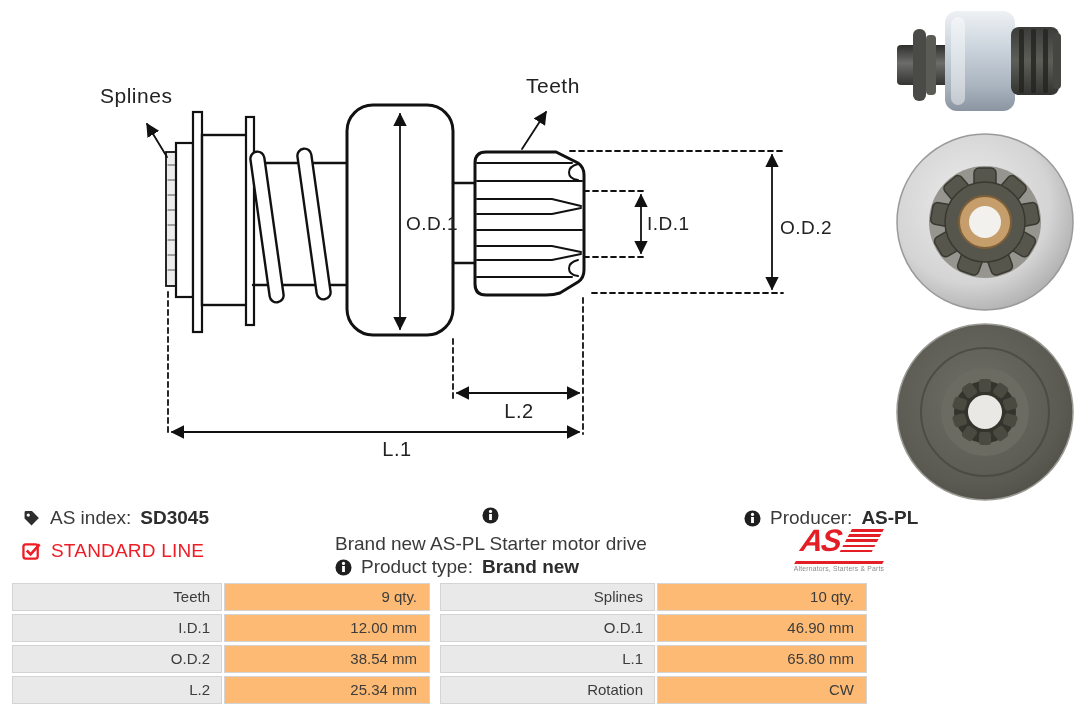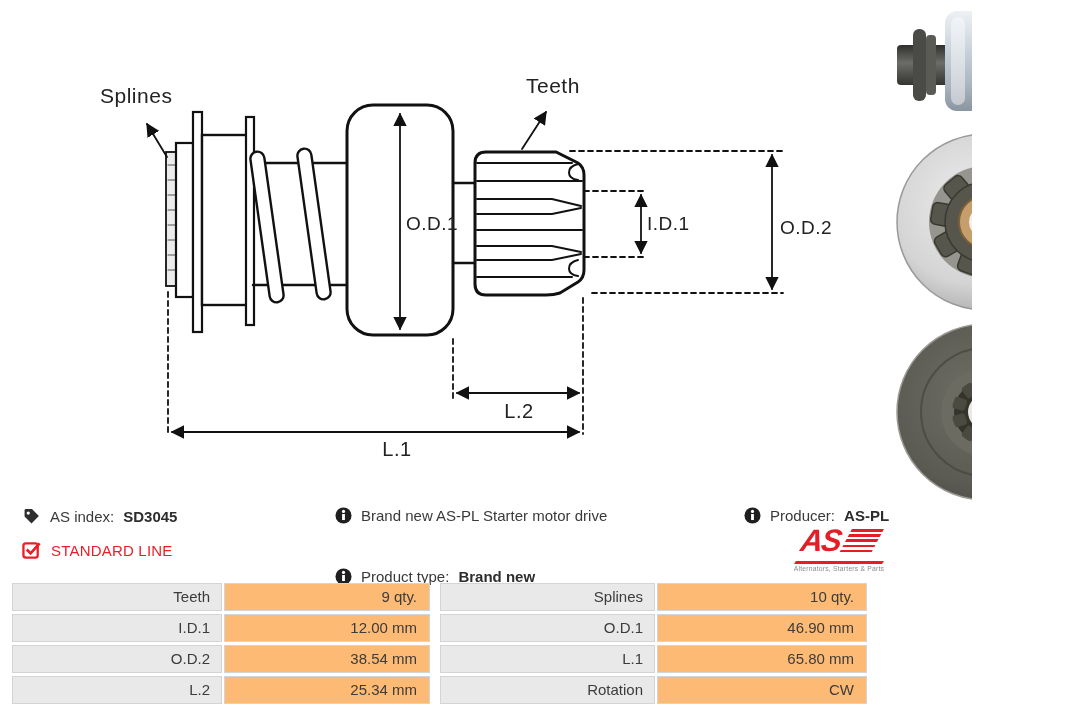--- a/index.html
+++ b/index.html
@@ -1,25 +1,25 @@
 <!DOCTYPE html>
 <html><head>
 <meta charset="utf-8">
 <style>
   html,body{margin:0;padding:0;background:#ffffff;}
-  .page{position:relative;width:972px;height:718px;background:#fff;overflow:hidden;
+  .page{position:relative;width:1080px;height:718px;background:#fff;overflow:hidden;
         font-family:"Liberation Sans",sans-serif;color:#3e3e3e;}
   svg{display:block;}
   .drawing{position:absolute;left:0;top:0;}
   .dlabel{position:absolute;color:#222;font-weight:300;letter-spacing:.5px;white-space:nowrap;}
   .dlabel.centered{text-align:center;}
   
   .photo{position:absolute;}
   
-  .info-item{position:absolute;display:flex;align-items:center;gap:9px;font-size:15px;color:#3a3a3a;white-space:nowrap;}
+  .info-item{position:absolute;display:flex;align-items:center;gap:9px;font-size:19px;color:#3a3a3a;white-space:nowrap;}
   .info-item .ic{flex:0 0 auto;display:flex;}
   .b{font-weight:bold;color:#2d2d2d;}
   .red{color:#ee1c25;font-weight:normal;letter-spacing:.2px;}
   
   .as-logo{position:absolute;left:787px;top:529px;width:104px;text-align:center;}
   .as-mark{position:relative;height:30px;}
   .as-text{position:absolute;left:14px;top:-4px;font-size:31px;line-height:31px;font-weight:bold;
            font-style:italic;color:#e31e26;transform:skewX(-8deg);letter-spacing:-2px;}
   .as-stripes{position:absolute;left:58px;top:0;width:32px;height:26px;
               background:repeating-linear-gradient(180deg,#e31e26 0 2.6px,#ffffff 2.6px 5.2px);
@@ -214,21 +214,21 @@
     <span class="ic">
       <svg width="19" height="19" viewBox="0 0 20 20">
           <path d="M10.5 2.2 L17.8 9.5 L10 17.3 L2.7 10 L2.7 3.6 a1.4 1.4 0 0 1 1.4 -1.4 Z" fill="#2e2e2e"></path>
           <circle cx="6.6" cy="6.4" r="1.7" fill="#fff"></circle>
         </svg>
     </span>
     <span>AS index:</span>
     <span class="b">SD3045</span>
   </div>
 
-  <div class="info-item" style="left:335px;top:507px;">
+  <div class="info-item" style="left:335px;top:507px;flex-direction:column;">
     <span class="ic">
       <svg width="17" height="17" viewBox="0 0 18 18">
           <circle cx="9" cy="9" r="8.5" fill="#1f1f1f"></circle>
           <rect x="7.5" y="7.4" width="3" height="6.4" fill="#fff"></rect>
           <circle cx="9" cy="4.7" r="1.7" fill="#fff"></circle>
         </svg>
     </span>
     <span>Brand new AS-PL Starter motor drive</span>
   </div>
 
@@ -247,21 +247,21 @@
   <div class="info-item" style="left:22px;top:540px;">
     <span class="ic">
       <svg width="20" height="20" viewBox="0 0 21 21">
           <rect x="1.5" y="3.5" width="15" height="15" rx="2.5" fill="none" stroke="#ee1c25" stroke-width="2.4"></rect>
           <path d="M5 10 L9 14 L18.5 3.5" fill="none" stroke="#ee1c25" stroke-width="2.8"></path>
         </svg>
     </span>
     <span class="red">STANDARD LINE</span>
   </div>
 
-  <div class="info-item" style="left:335px;top:568px;">
+  <div class="info-item" style="left:335px;top:556px;">
     <span class="ic">
       <svg width="17" height="17" viewBox="0 0 18 18">
           <circle cx="9" cy="9" r="8.5" fill="#1f1f1f"></circle>
           <rect x="7.5" y="7.4" width="3" height="6.4" fill="#fff"></rect>
           <circle cx="9" cy="4.7" r="1.7" fill="#fff"></circle>
         </svg>
     </span>
     <span>Product type:</span>
     <span class="b">Brand new</span>
   </div>

